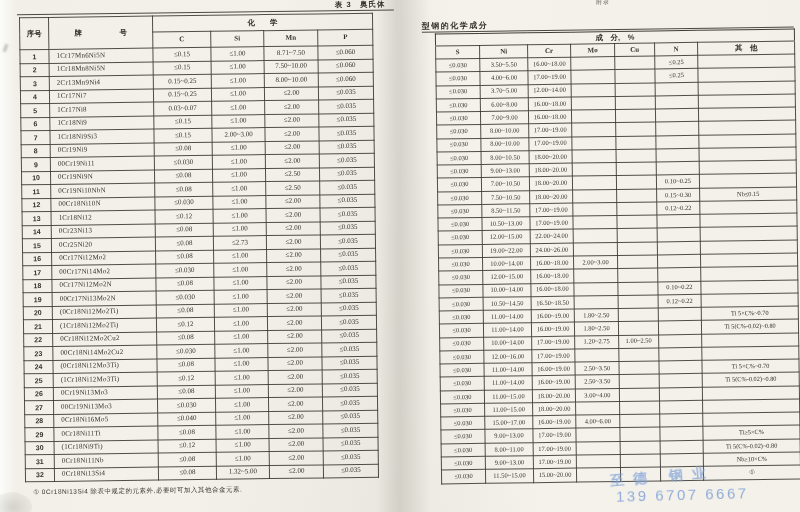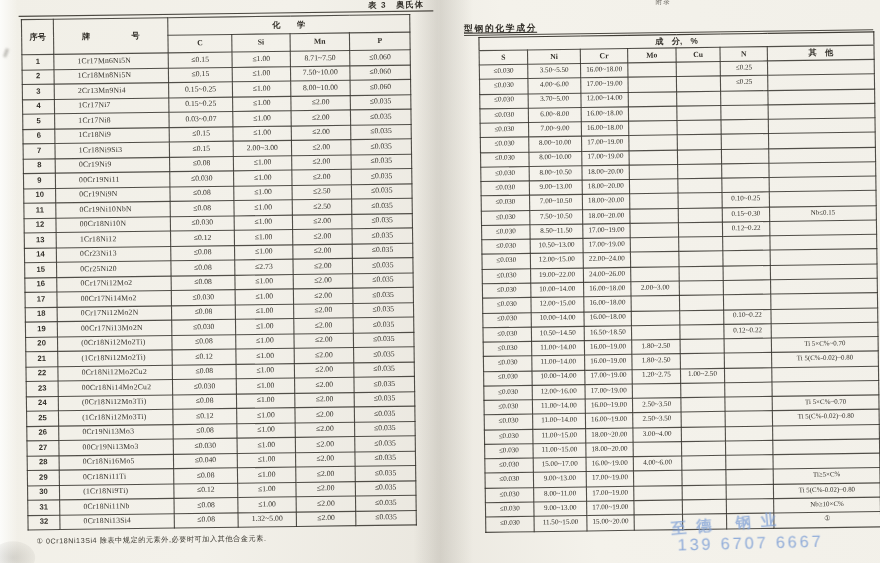--- a/index.html
+++ b/index.html
@@ -20,36 +20,36 @@
 
   .tilt-left{position:absolute;left:22px;top:15px;width:353px;transform:rotate(-0.75deg);}
   .tilt-right{position:absolute;left:438px;top:31px;width:359px;transform:rotate(-0.8deg);}
 
   .rule{position:absolute;height:1.4px;background:#4b4841;}
   .rule-left{left:-2px;top:-3px;width:377px;}
   .rule-right{left:-13px;top:-2px;width:372px;}
 
   .page-title{position:absolute;color:#33302a;white-space:nowrap;text-align:center;}
   .title-left{left:316px;top:-13px;font-size:7.5px;font-weight:bold;letter-spacing:1px;}
-  .title-right{left:-13px;top:-13px;font-size:8px;font-weight:bold;letter-spacing:1.5px;text-decoration:underline;}
+  .title-right{left:-13px;top:-13px;font-size:8px;font-weight:bold;letter-spacing:1.5px;}
   .frag{position:absolute;left:596px;top:-2px;font-size:6px;color:#6d6a63;letter-spacing:1px;}
 
   table.tbl{border-collapse:collapse;table-layout:fixed;width:100%;
             color:#34312b;}
   .tbl th,.tbl td{border:1px solid rgba(52,49,43,0.85);padding:0;text-align:center;
             overflow:hidden;white-space:nowrap;vertical-align:middle;line-height:1;}
   .tbl{border:1.4px solid rgba(45,42,36,0.9);}
   .tbl td{font-family:"Liberation Serif",serif;font-size:7px;}
   .tbl th{font-size:7.5px;font-weight:bold;font-family:"Liberation Sans",sans-serif;}
   .tbl .lat{font-family:"Liberation Serif",serif;font-size:7px;font-weight:bold;}
 
   .left-tbl thead tr{height:16px;}
   .left-tbl tbody tr{height:13.5px;}
   .left-tbl td:first-child{font-weight:bold;font-family:"Liberation Sans",sans-serif;}
-  .left-tbl td:nth-child(2){text-align:left;padding-left:21px;letter-spacing:0.2px;}
+  .left-tbl td:nth-child(2){text-align:left;padding-left:7px;letter-spacing:0.2px;}
   .chem-h{text-align:right;padding-right:4px;}
 
   .right-tbl td{font-size:6.5px;}
   .right-tbl tr.cap{height:12px;}
   .right-tbl tr.hdr{height:13px;}
   .right-tbl tbody tr{height:13.28px;}
   .cap-th{border-left:none !important;border-right:none !important;border-top:none !important;
           text-align:left;padding-left:2px;font-size:7px;}
   .right-tbl td:nth-child(7){font-size:6.3px;}
 

